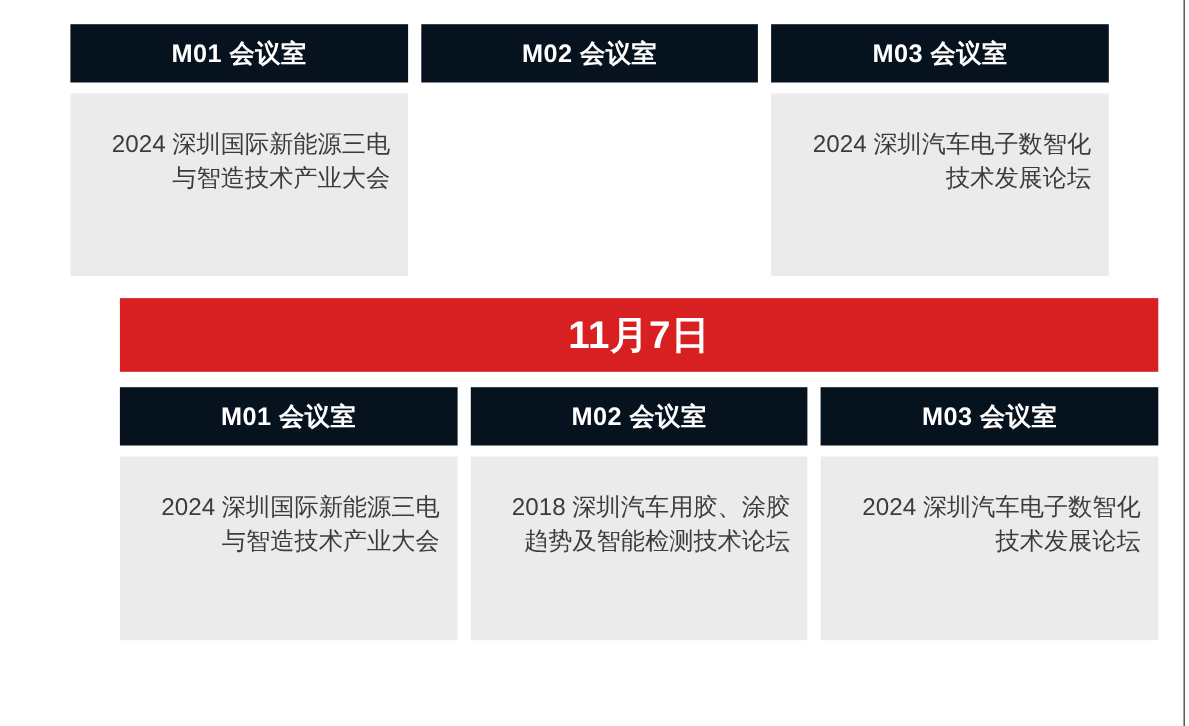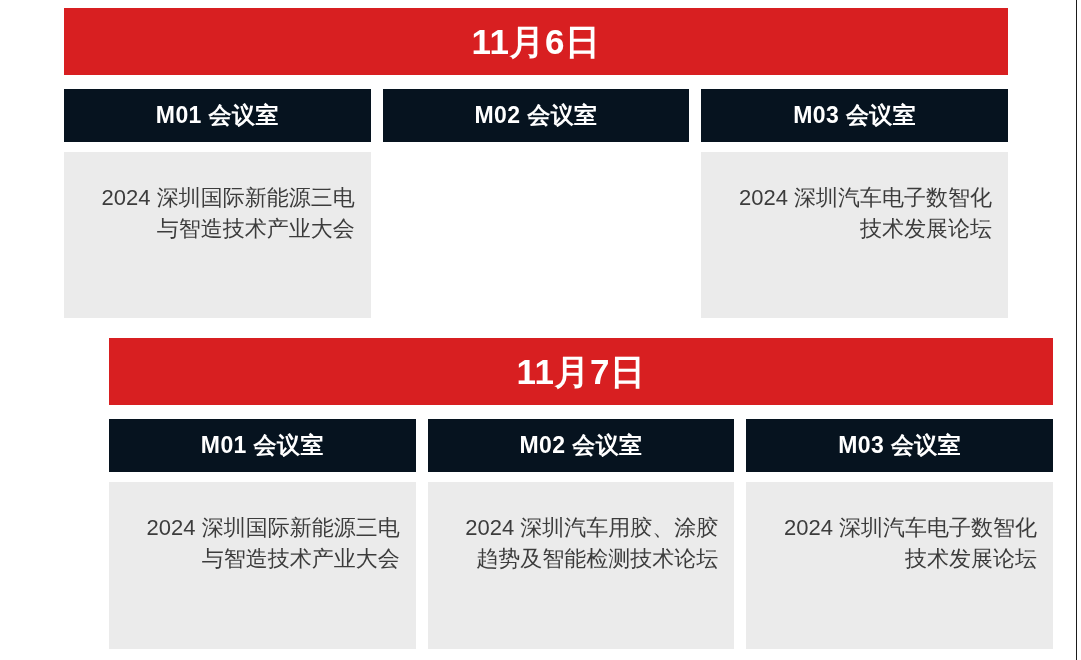--- a/index.html
+++ b/index.html
@@ -115,23 +115,20 @@
 </style>
 </head>
 <body style="background: rgb(255, 255, 255);">
 
 <div class="right-rule" style="background: rgb(27, 27, 27);"></div>
 
 <div class="schedule">
 
   <section class="day-block day-1">
 
-    <div class="date-banner" style="background: rgb(216, 31, 33);">
-      <span class="date-banner-label" style="color: rgb(255, 255, 255);">11月6日</span>
-    </div>
 
     <div class="rooms-row">
 
       <div class="room-col">
         <div class="room-header" style="background: rgb(6, 19, 31);">
           <span class="room-header-label" style="color: rgb(255, 255, 255);">M01 会议室</span>
         </div>
         <div class="session-card" style="background: rgb(235, 235, 235);">
           <div class="session-title" style="color: rgb(60, 60, 60);">2024 深圳国际新能源三电与智造技术产业大会</div>
         </div>
@@ -170,21 +167,21 @@
         <div class="session-card" style="background: rgb(235, 235, 235);">
           <div class="session-title" style="color: rgb(60, 60, 60);">2024 深圳国际新能源三电与智造技术产业大会</div>
         </div>
       </div>
 
       <div class="room-col">
         <div class="room-header" style="background: rgb(6, 19, 31);">
           <span class="room-header-label" style="color: rgb(255, 255, 255);">M02 会议室</span>
         </div>
         <div class="session-card" style="background: rgb(235, 235, 235);">
-          <div class="session-title" style="color: rgb(60, 60, 60);">2024 深圳汽车用胶、涂胶趋势及智能检测技术论坛</div>
+          <div class="session-title" style="color: rgb(60, 60, 60);">2018 深圳汽车用胶、涂胶趋势及智能检测技术论坛</div>
         </div>
       </div>
 
       <div class="room-col">
         <div class="room-header" style="background: rgb(6, 19, 31);">
           <span class="room-header-label" style="color: rgb(255, 255, 255);">M03 会议室</span>
         </div>
         <div class="session-card" style="background: rgb(235, 235, 235);">
           <div class="session-title" style="color: rgb(60, 60, 60);">2024 深圳汽车电子数智化技术发展论坛</div>
         </div>

